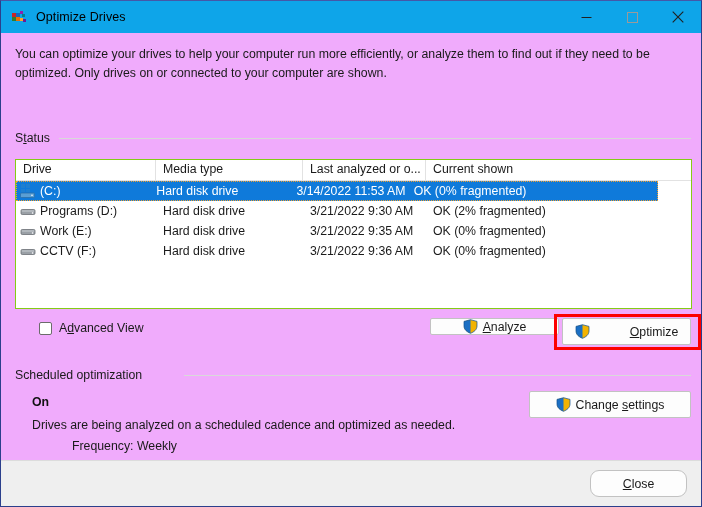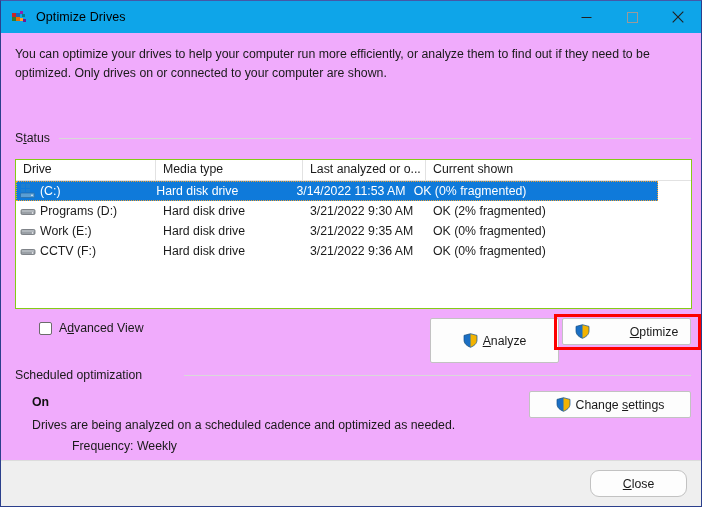--- a/index.html
+++ b/index.html
@@ -212,21 +212,21 @@
     align-items: center;
     justify-content: center;
     gap: 5px;
     padding: 0;
   }
   .btn-analyze {
     position: absolute;
     left: 429px;
     top: 285px;
     width: 129px;
-    height: 45px;
+    height: 17px;
   }
   .btn-optimize {
     position: absolute;
     left: 561px;
     top: 285px;
     width: 129px;
     height: 27px;
     gap: 40px;
   }
   .btn-change {

